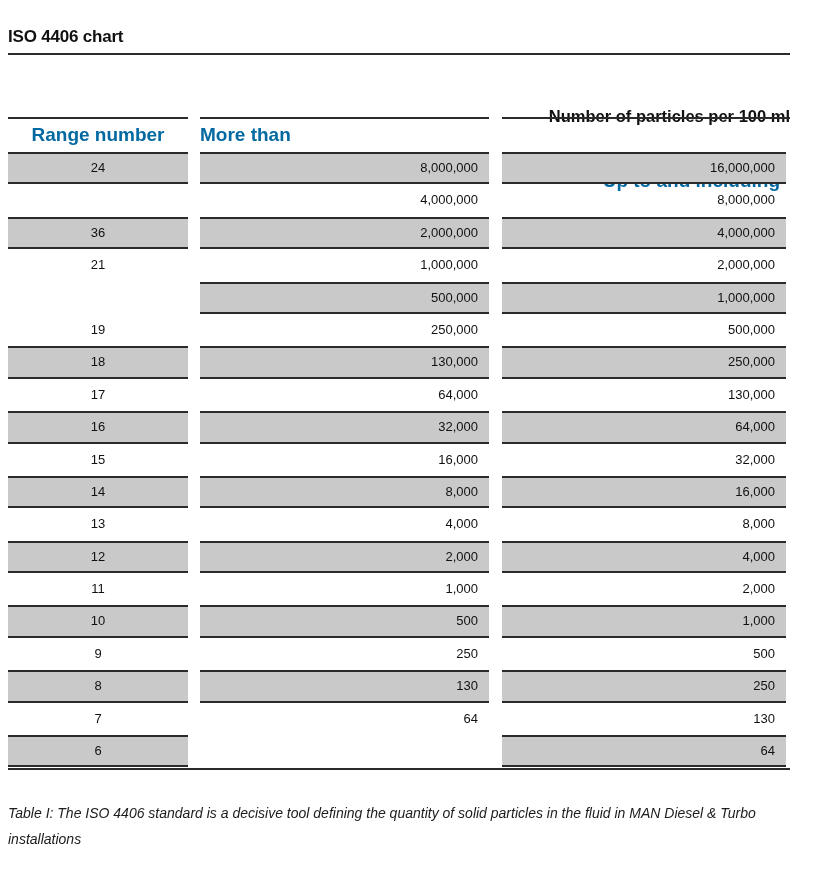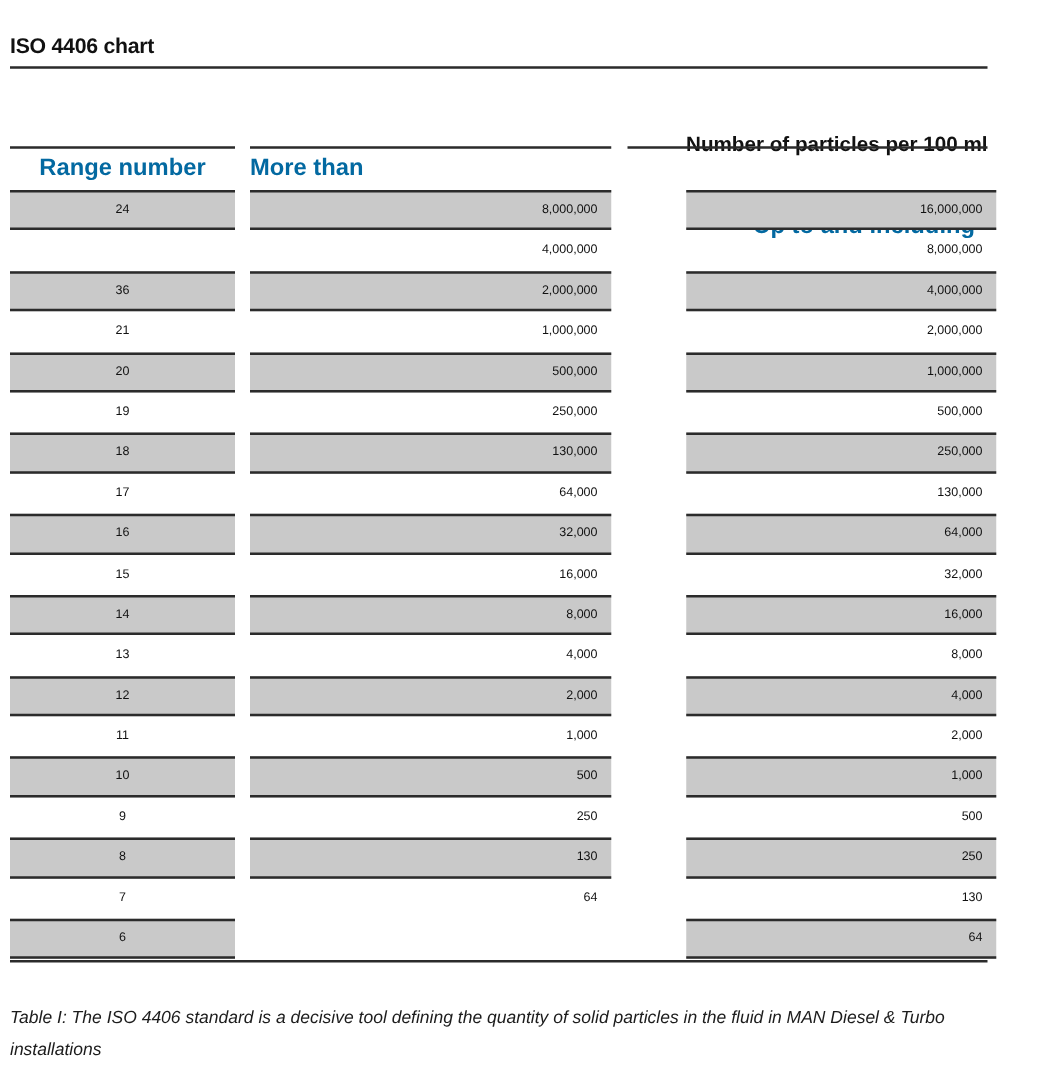--- a/index.html
+++ b/index.html
@@ -108,29 +108,29 @@
   }
   .row {
     position: relative;
     height: 32.4px;
   }
   .cell {
     position: absolute;
     top: 0;
     height: 32.4px;
     line-height: 32.4px;
-    font-size: 10px;
+    font-size: 13px;
     font-weight: normal;
     color: #111111;
     white-space: nowrap;
     box-sizing: border-box;
   }
   .cell.c1 { left: 8px;   width: 180px; text-align: center; }
   .cell.c2 { left: 200px; width: 289px; text-align: right; padding-right: 11px; }
-  .cell.c3 { left: 502px; width: 248px; text-align: right; padding-right: 11px; margin-left: 47px; }
+  .cell.c3 { left: 502px; width: 284px; text-align: right; padding-right: 11px; }
 
   .row.shaded .cell {
     background: #c9c9c9;
     border-top: 2px solid #2b2b2b;
     border-bottom: 2px solid #2b2b2b;
     line-height: 28.4px;
   }
 
   
   .bottom-rule {
@@ -192,21 +192,20 @@
           <div class="cell c1">36</div>
           <div class="cell c2">2,000,000</div>
           <div class="cell c3">4,000,000</div>
         </div>
         <div class="row">
           <div class="cell c1">21</div>
           <div class="cell c2">1,000,000</div>
           <div class="cell c3">2,000,000</div>
         </div>
         <div class="row shaded">
-          <div class="cell c1">20</div>
           <div class="cell c2">500,000</div>
           <div class="cell c3">1,000,000</div>
         </div>
         <div class="row">
           <div class="cell c1">19</div>
           <div class="cell c2">250,000</div>
           <div class="cell c3">500,000</div>
         </div>
         <div class="row shaded">
           <div class="cell c1">18</div>

